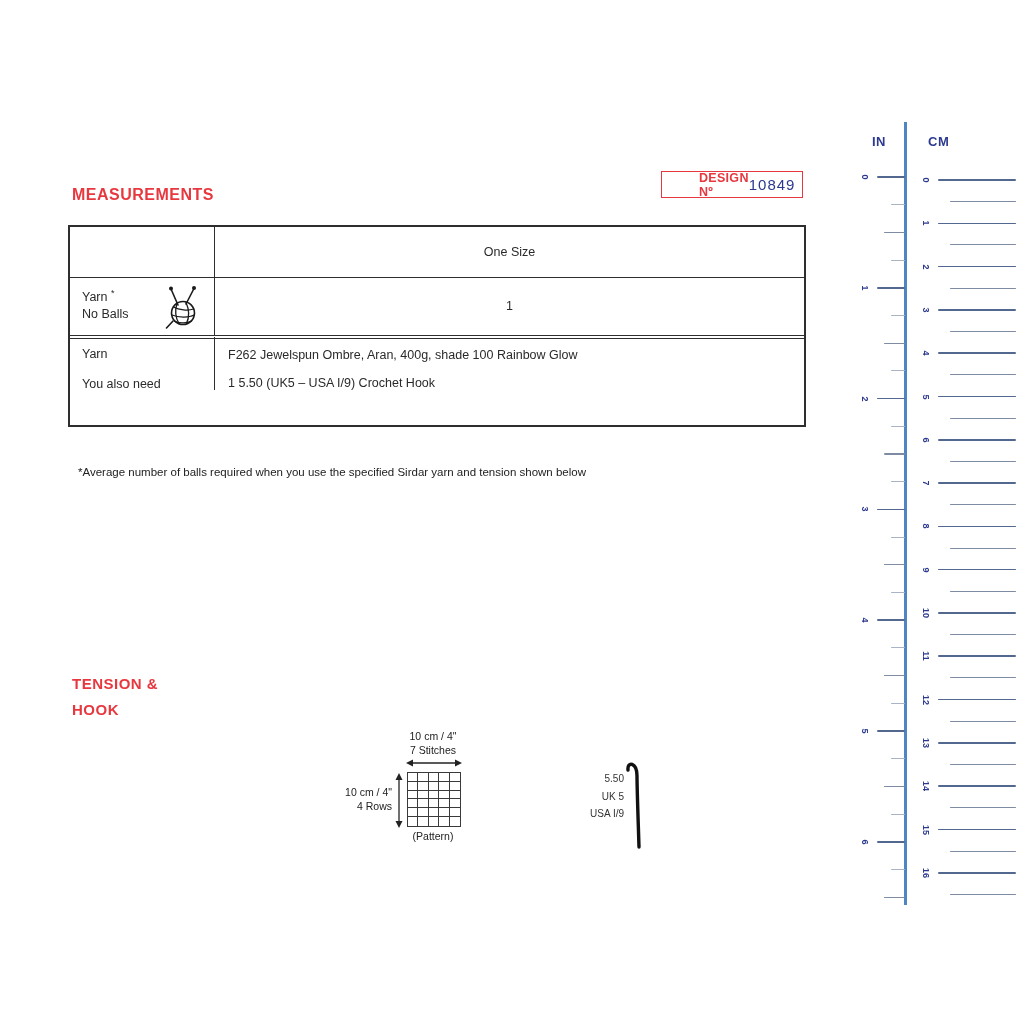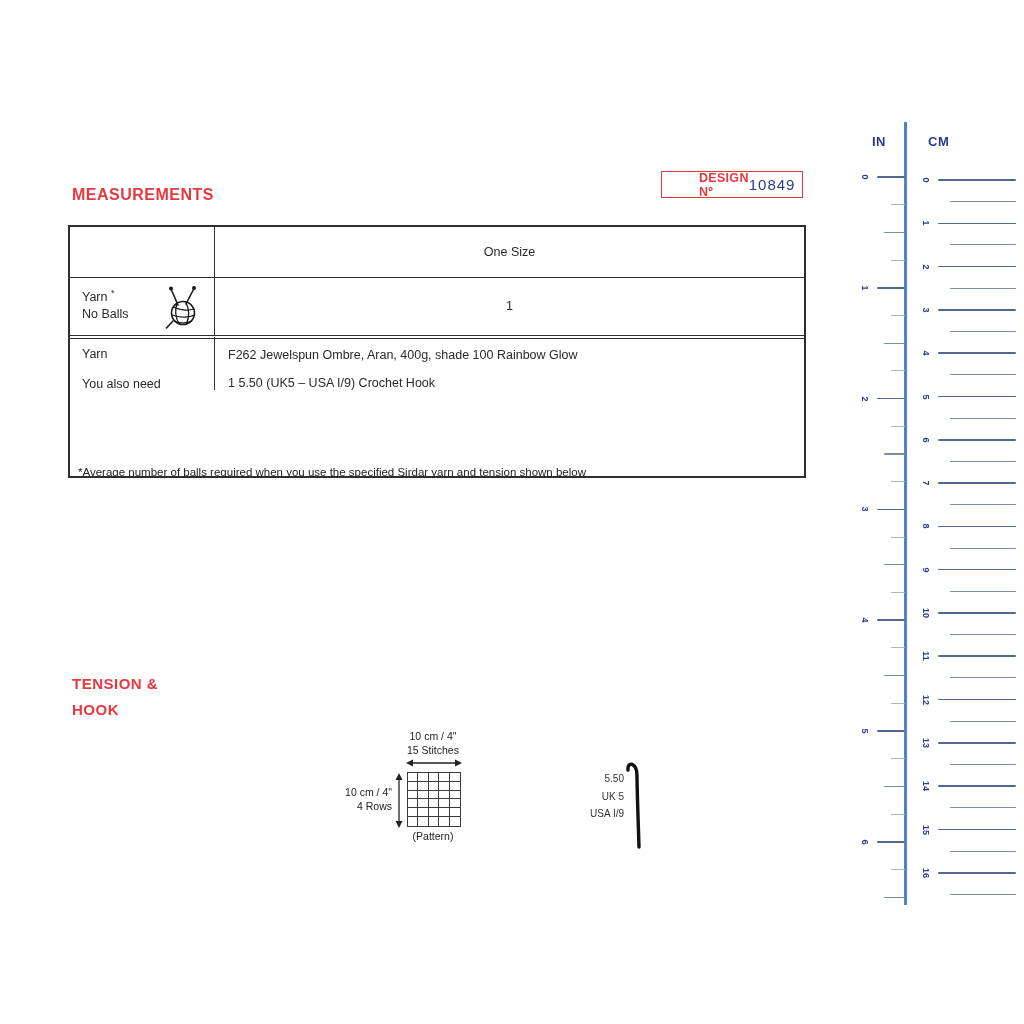--- a/index.html
+++ b/index.html
@@ -18,21 +18,21 @@
 
   .heading{position:absolute;color:var(--red);font-weight:bold;letter-spacing:.5px;}
   .h-measure{left:72px;top:186px;font-size:16px;}
   .h-tension{left:72px;top:671px;font-size:15px;line-height:26px;white-space:pre-line;}
 
   .design-box{position:absolute;left:661px;top:171px;width:142px;height:27px;border:1.5px solid var(--red);
     display:flex;align-items:center;justify-content:space-between;padding:0 8px;background:#fff;}
   .design-label{color:var(--red);font-weight:bold;font-size:12.5px;letter-spacing:.3px;margin-left:29px;}
   .design-number{color:var(--navy);font-size:15px;letter-spacing:1px;}
 
-  .m-table{position:absolute;left:68px;top:225px;width:738px;height:253px;border:2px solid var(--border);
+  .m-table{position:absolute;left:68px;top:225px;width:738px;height:202px;border:2px solid var(--border);
     display:grid;grid-template-columns:145px 1fr;grid-template-rows:50px 58px 55px auto;font-size:12.5px;}
   .cell{position:relative;}
   .cell.bt{border-top:1.5px solid var(--border);}
   .cell.bdbl{border-top:4px double var(--border);}
   .cell.lab{border-right:1.5px solid var(--border);padding:7px 6px 0 12px;line-height:17px;}
   .cell.val{display:flex;flex-direction:column;align-items:center;justify-content:center;line-height:17px;}
   .cell.val-left{padding:9px 6px 0 13px;line-height:15px;}
   .cell.val-left .l2, .cell.lab .l2g{margin-top:13px;}
   .yarnrow{display:flex;justify-content:space-between;align-items:flex-start;padding-right:6px;}
   sup{font-size:9px;vertical-align:super;}
@@ -122,21 +122,21 @@
     </div>
   </div>
 
   <div class="footnote">*Average number of balls required when you use the specified Sirdar yarn and tension shown below</div>
 
   <div class="heading h-tension">TENSION &amp;
 HOOK</div>
 
   <div class="tlabel t-top">
     <div>10 cm / 4"</div>
-    <div>15 Stitches</div>
+    <div>7 Stitches</div>
   </div>
   <svg class="arrow a-h" width="58" height="10">
     <line x1="6" y1="5" x2="52" y2="5" stroke="#222" stroke-width="1.3"></line>
     <path d="M8,1.5 L1,5 L8,8.5 Z" fill="#222"></path>
     <path d="M50,1.5 L57,5 L50,8.5 Z" fill="#222"></path>
   </svg>
   <svg class="arrow a-v" width="10" height="57">
     <line x1="5" y1="6" x2="5" y2="51" stroke="#222" stroke-width="1.3"></line>
     <path d="M1.5,8 L5,1 L8.5,8 Z" fill="#222"></path>
     <path d="M1.5,49 L5,56 L8.5,49 Z" fill="#222"></path>

